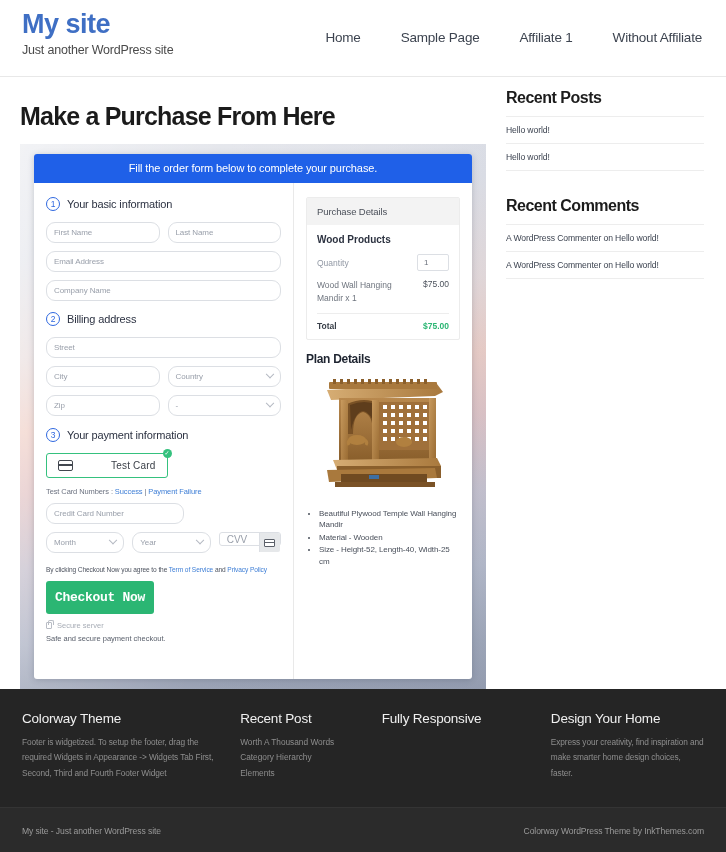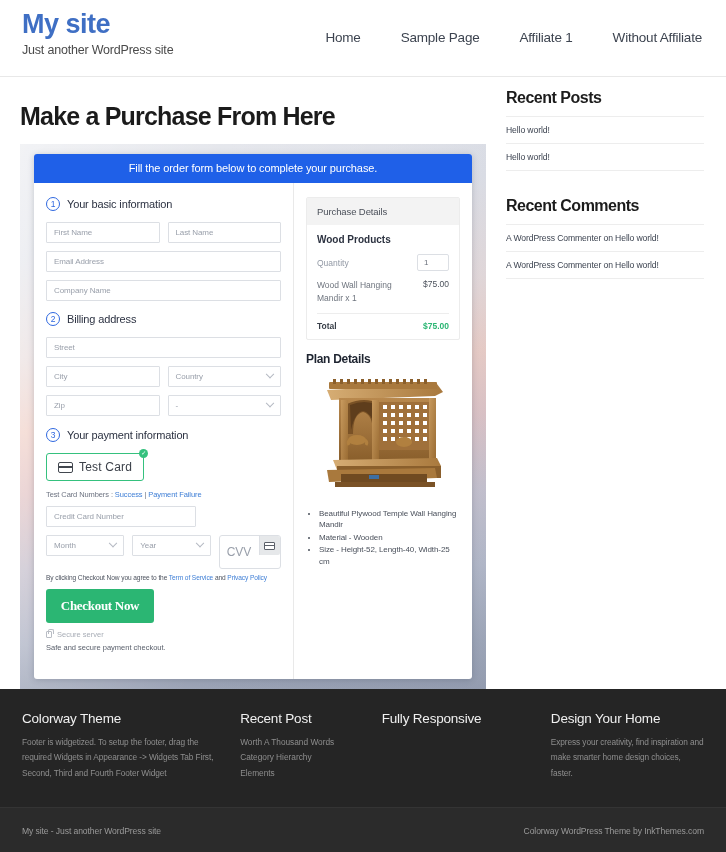--- a/index.html
+++ b/index.html
@@ -128,21 +128,21 @@
     display: flex; align-items: center; justify-content: center;
     flex: none;
   }
   .step-label {
     font-size: 11px; color: #2c3242; font-weight: 500;
     letter-spacing: -0.15px;
   }
 
   .fld {
     border: 1px solid #dcdfe4;
-    border-radius: 1px;
+    border-radius: 9px;
     height: 21px;
     font-size: 8px;
     color: #9aa0ab;
     padding: 0 7px;
     display: flex; align-items: center;
     background: #fff;
     margin-bottom: 8px;
     letter-spacing: -0.1px;
   }
   .fld-row { display: flex; gap: 8px; }
@@ -170,29 +170,29 @@
     width: 9px; height: 9px; border-radius: 50%;
     background: #35c17e; color: #fff;
     font-size: 6px; line-height: 9px; text-align: center;
   }
   .cc-glyph {
     width: 15px; height: 11px;
     border: 1px solid #42474f; border-radius: 2px;
     background: linear-gradient(#fff 0 35%, #42474f 35% 58%, #fff 58% 100%);
     flex: none;
   }
-  .card-tab-label { font-size: 12px; color: #3b4049; letter-spacing: 0.2px; }
+  .card-tab-label { font-size: 10px; color: #3b4049; letter-spacing: 0.2px; margin-left: 32px; }
 
   .testnums { font-size: 7.5px; color: #6d7381; margin-bottom: 7px; letter-spacing: -0.1px; }
   .testnums a { color: #3f7fd6; text-decoration: none; }
 
   .cvv-wrap { position: relative; flex: 1; }
   .cvv-fld {
     border: 1px solid #dcdfe4; border-radius: 3px;
-    height: 34px; font-size: 12px; color: #9aa0ab;
+    height: 14px; font-size: 10px; color: #9aa0ab;
     padding: 0 26px 0 7px; display: flex; align-items: center;
     background: #fff;
   }
   .cvv-btn {
     position: absolute; right: 1px; top: 1px;
     width: 21px; height: 19px;
     background: #e6e8ea;
     border-left: 1px solid #dcdfe4;
     border-radius: 0 2px 2px 0;
     display: flex; align-items: center; justify-content: center;
@@ -205,21 +205,21 @@
   .agree { font-size: 6.6px; color: #4c525e; margin: 5px 0 8px; letter-spacing: -0.1px; }
   .agree a { color: #3f7fd6; text-decoration: none; }
 
   .checkout-btn {
     background: #2bb673; color: #fff;
     border: none; border-radius: 3px;
     font-size: 13px; font-weight: bold;
     padding: 9px 0; width: 108px;
     letter-spacing: -0.3px;
     cursor: pointer;
-    font-family: Liberation Serif, serif;
+    font-family: Liberation Mono, monospace;
   }
   .secure-row { display: flex; align-items: center; gap: 5px; margin: 7px 0 4px; }
   .lock {
     width: 6px; height: 7px; border: 1px solid #b9bdc5; border-radius: 1px;
     position: relative; flex: none;
   }
   .lock::before {
     content:""; position: absolute; left: 1px; top: -3px;
     width: 4px; height: 4px;
     border: 1px solid #b9bdc5; border-bottom: none;
@@ -408,21 +408,21 @@
             <div class="card-tab">
               <span class="tick">✓</span>
               <span class="cc-glyph"></span>
               <span class="card-tab-label">Test Card</span>
             </div>
 
             <div class="testnums">
               <span>Test Card Numbers : </span><a href="#">Success</a><span> | </span><a href="#">Payment Failure</a>
             </div>
 
-            <div class="fld" style="width:150px">Credit Card Number</div>
+            <div class="fld" style="width:138px">Credit Card Number</div>
 
             <div class="fld-row">
               <div class="fld sel">
                 <span>Month</span>
                 <span class="caret"></span>
               </div>
               <div class="fld sel">
                 <span>Year</span>
                 <span class="caret"></span>
               </div>

